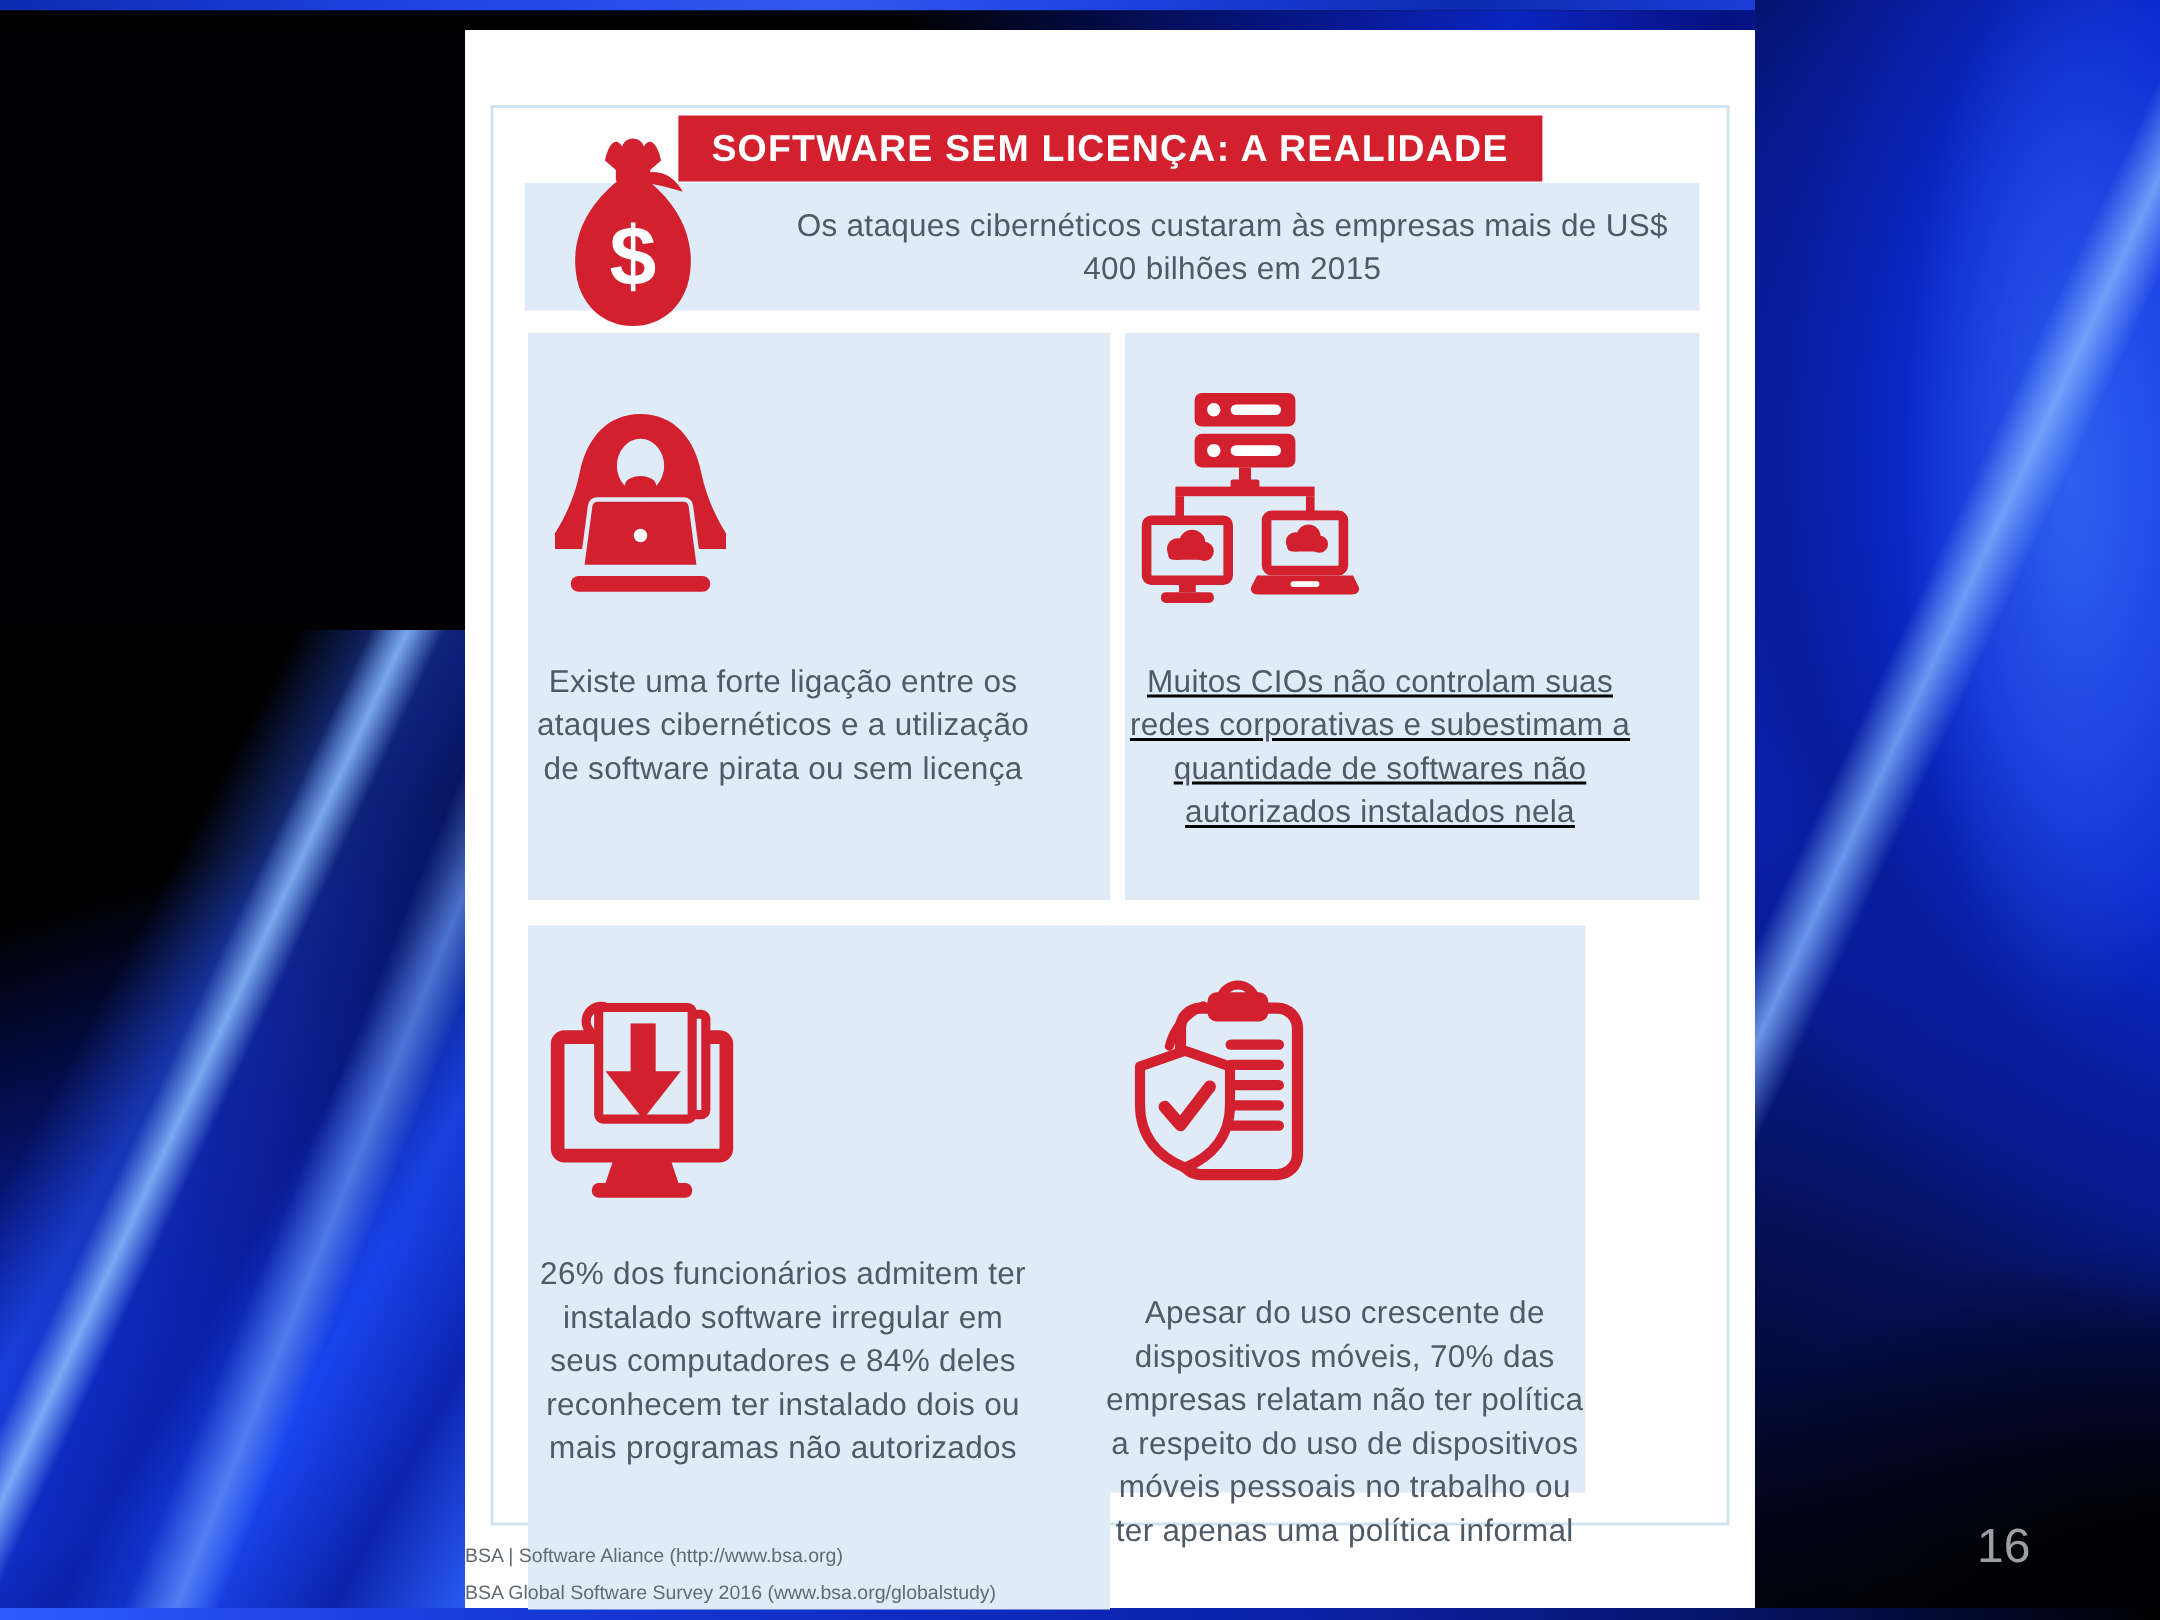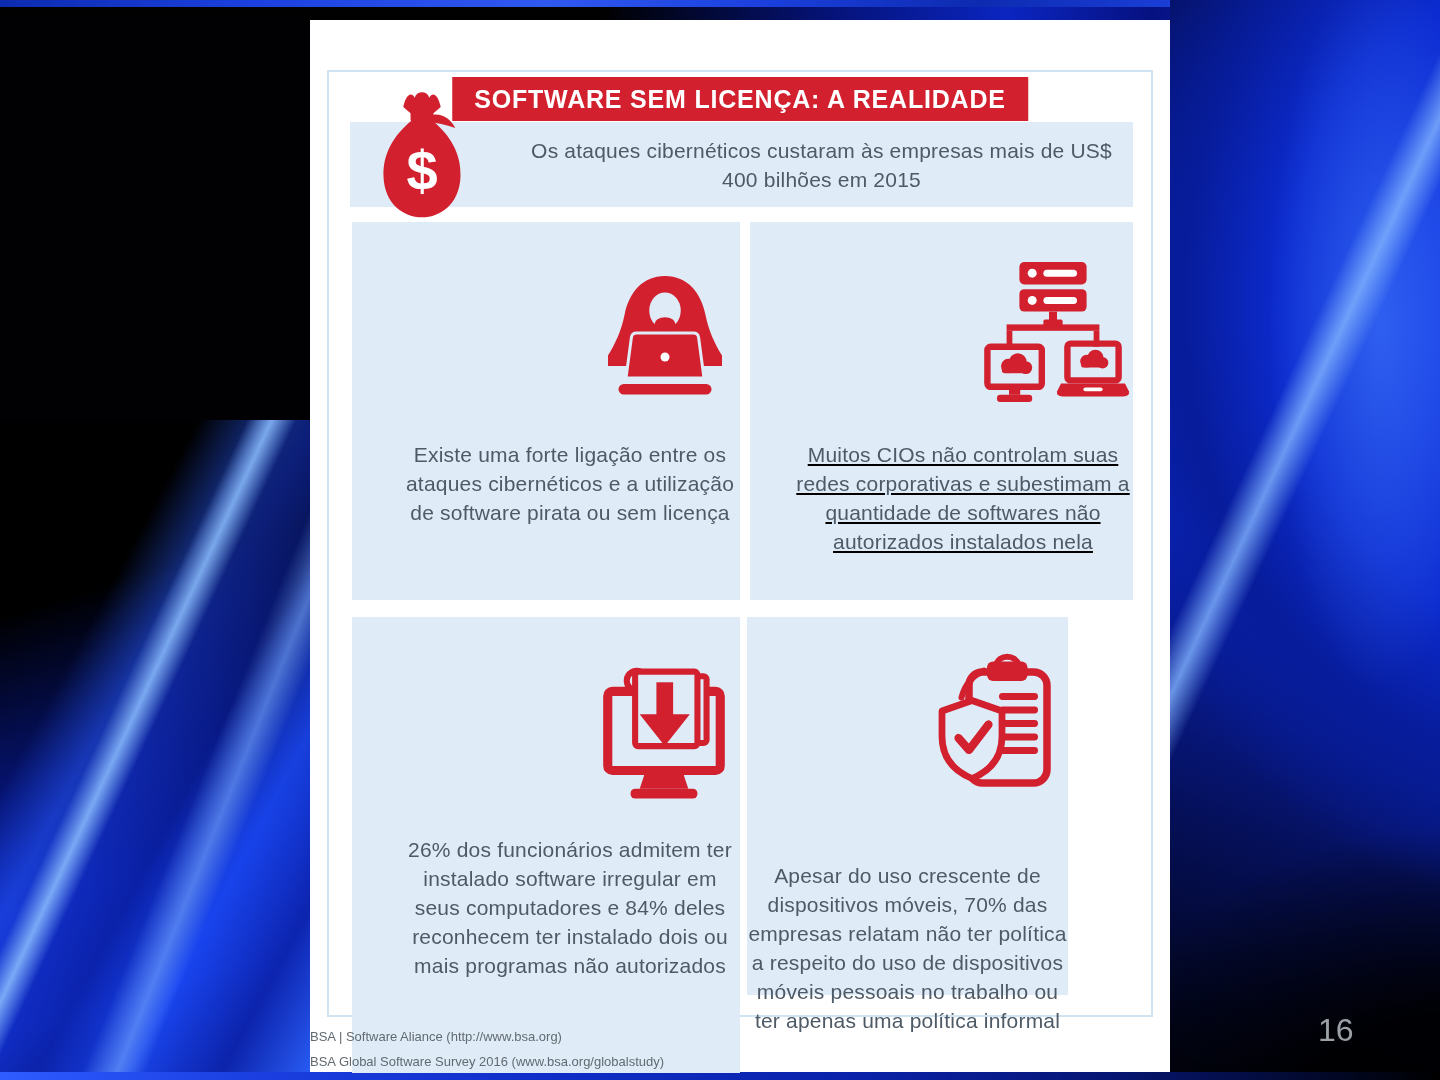--- a/index.html
+++ b/index.html
@@ -39,25 +39,25 @@
   .frame{position:absolute;left:17px;top:50px;right:17px;bottom:55px;border:2px solid var(--frame);}
   .banner{position:absolute;top:45px;left:50%;transform:translateX(-50%);
     background:var(--red);color:#fff;font-size:25px;font-weight:bold;letter-spacing:.8px;
     padding:8px 22px 7px;white-space:nowrap;z-index:3;margin-top:12px;}
   .headline{position:absolute;left:40px;top:102px;width:783px;height:85px;background:var(--card-blue);
     display:flex;align-items:center;justify-content:center;padding-left:160px;}
   .headline p{font-size:21px;line-height:29px;color:var(--slate);text-align:center;max-width:590px;letter-spacing:.2px;}
   .money-bag{position:absolute;left:60px;top:66px;width:104px;height:142px;z-index:4;}
 
   .cards{position:absolute;left:42px;top:202px;width:781px;height:773px;}
-  .card{position:absolute;background:var(--card-blue);display:flex;flex-direction:column;align-items:flex-end;padding-top:34px;}
+  .card{position:absolute;background:var(--card-blue);display:flex;flex-direction:column;align-items:flex-start;padding-top:34px;}
   .card-0{left:0;top:0;width:388px;height:378px;}
   .card-1{left:398px;top:0;width:383px;height:378px;text-decoration:underline;}
   .card-2{left:0;top:395px;width:388px;height:456px;}
-  .card-3{left:395px;top:395px;width:321px;height:378px;gap:48px;}
+  .card-3{left:384px;top:395px;width:321px;height:378px;gap:48px;}
   .icon-wrap{height:172px;display:flex;align-items:center;justify-content:center;}
   .card p{margin-top:12px;font-size:21px;line-height:29px;color:var(--slate);text-align:center;max-width:340px;letter-spacing:.2px;}
 
   .footer{position:absolute;left:0;right:0;top:1004px;color:#616a71;font-size:13px;line-height:25px;}
 
   .page-number{position:absolute;left:1318px;top:1012px;color:#9aa0a6;font-size:32px;z-index:3;}
 </style>
 </head>
 <body>
 

